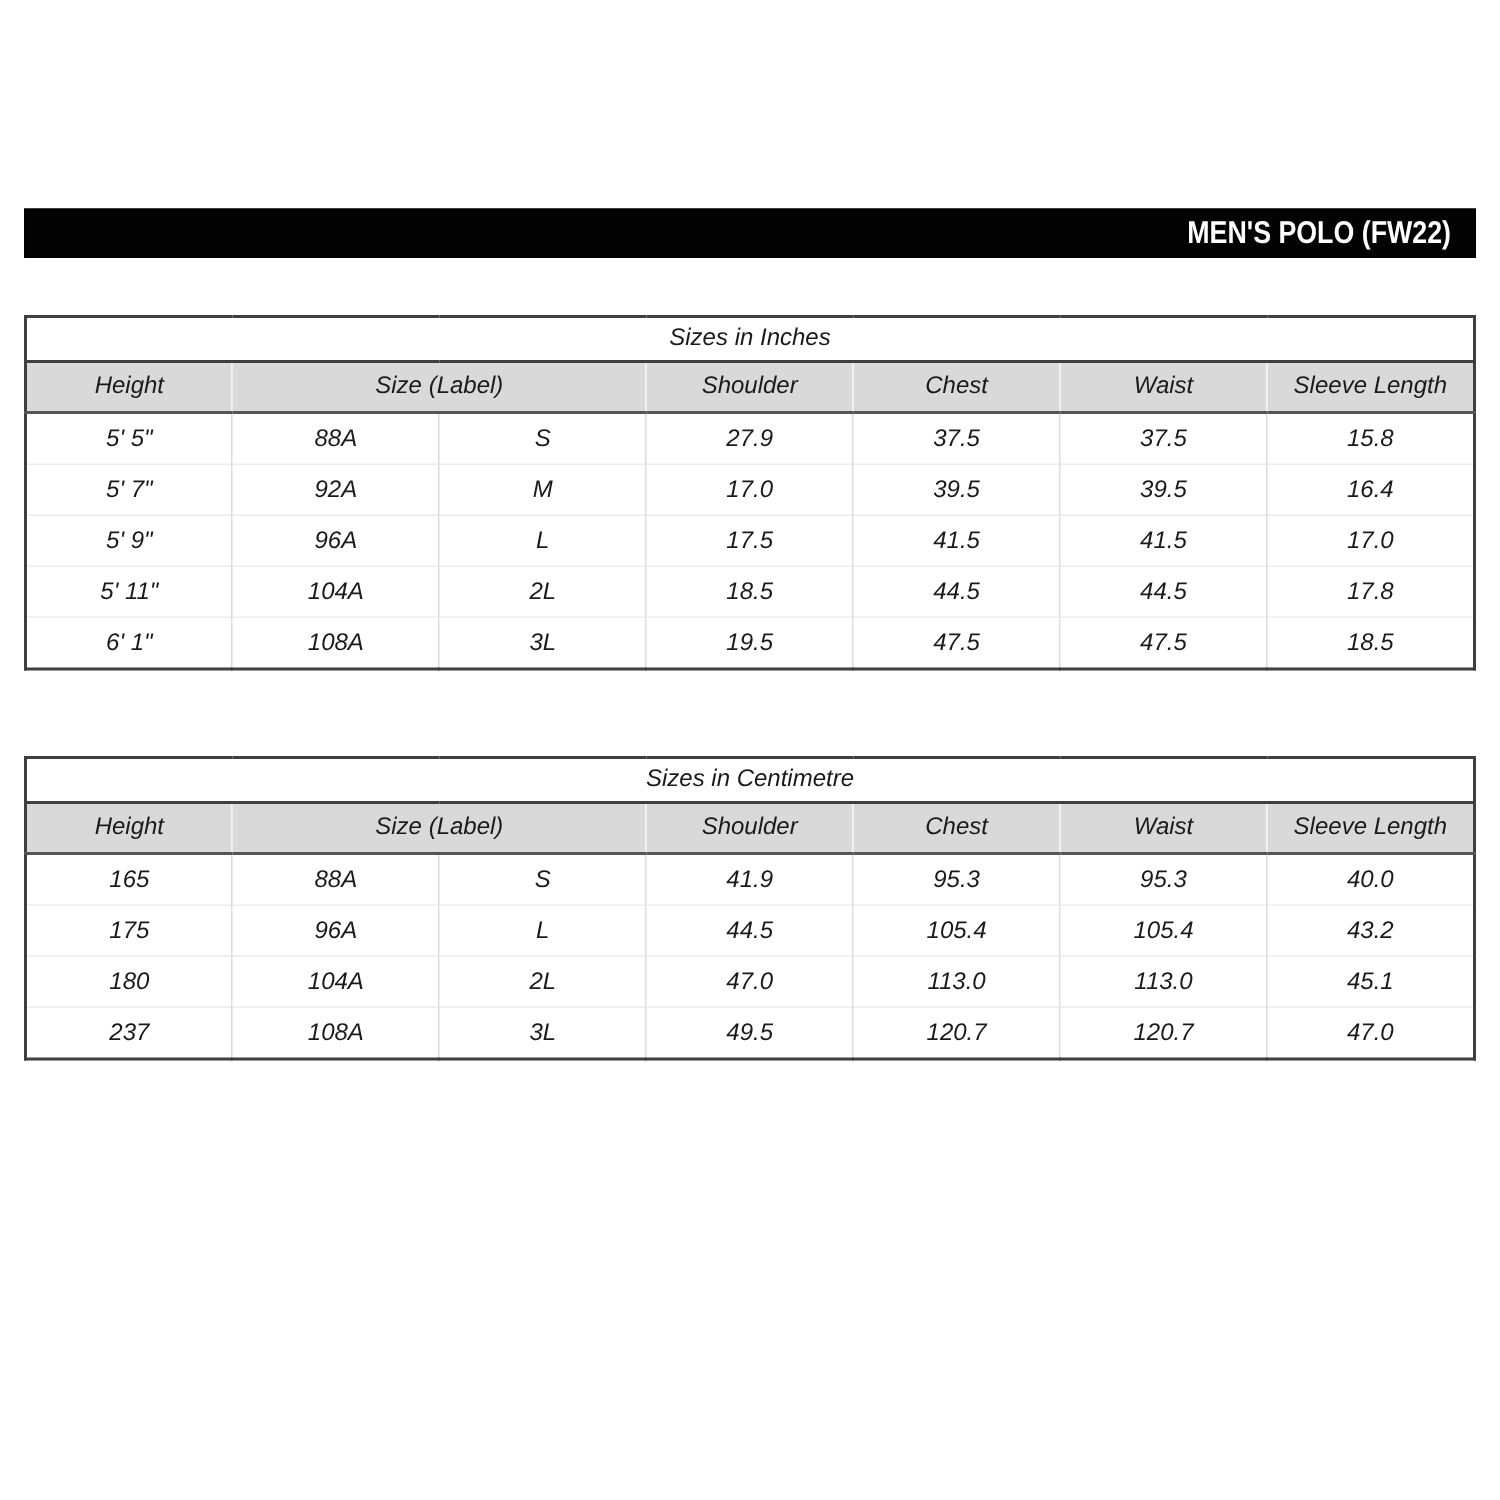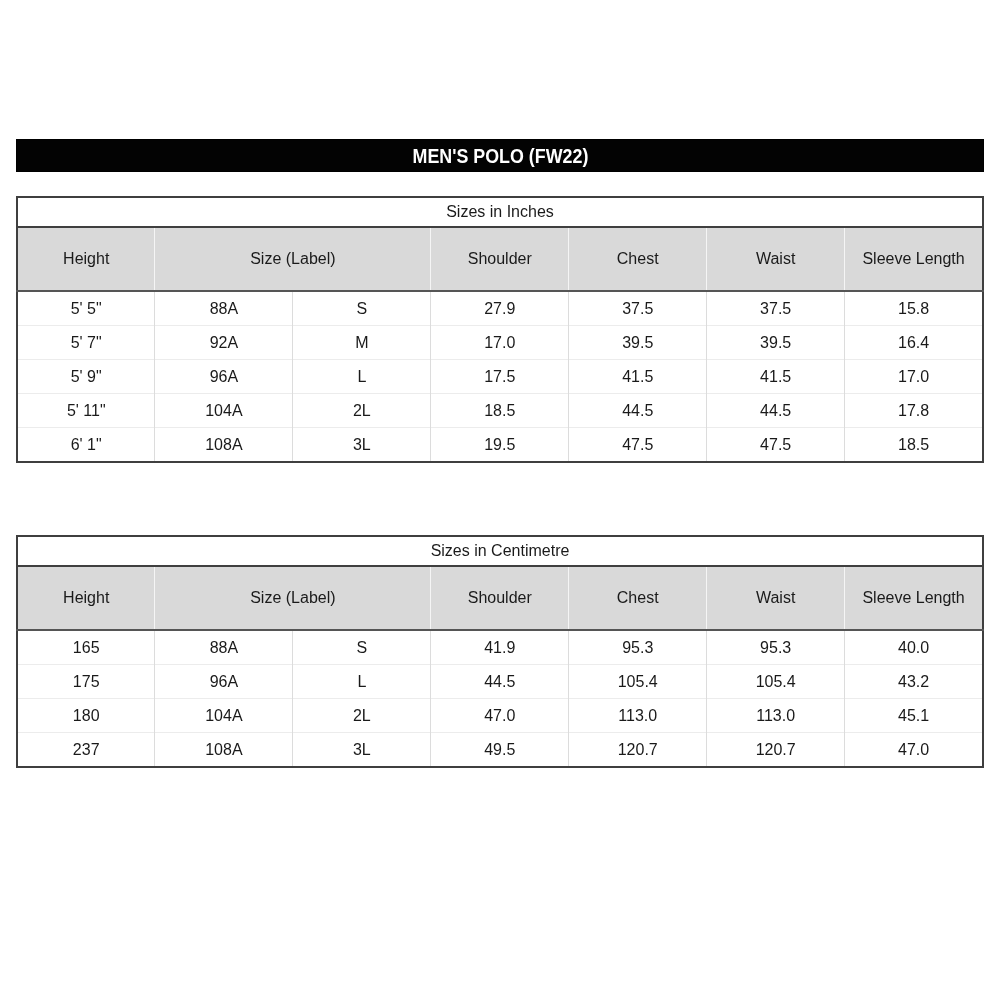--- a/index.html
+++ b/index.html
@@ -19,54 +19,54 @@
   }
   
   .banner {
     margin-top: 139px;
     height: 33px;
     background: #030303;
     border: 1px solid #000000;
     box-sizing: border-box;
     display: flex;
     align-items: center;
-    justify-content: center;
+    justify-content: flex-end;
   }
   .banner .banner-text {
     color: #ffffff;
     font-weight: bold;
     font-size: 21px;
     transform: scaleX(0.85);
     white-space: nowrap;
   }
   
   table.size-table {
     width: 100%;
     border-collapse: collapse;
     table-layout: fixed;
     border: 2px solid #3f3f3f;
   }
-  table.size-table.inches { margin-top: 24px; }
-  table.size-table.cm     { margin-top: 72px; }
+  table.size-table.inches { margin-top: 38px; font-style: italic; }
+  table.size-table.cm     { margin-top: 57px; font-style: italic; }
 
   td.title-cell {
     background: #ffffff;
     text-align: center;
     font-size: 16px;
     height: 28px;
     border-bottom: 2px solid #3f3f3f;
     padding: 0;
   }
   th.col-header {
     background: #d9d9d9;
     font-weight: normal;
     font-size: 16px;
     text-align: center;
     height: 32px;
-    padding: 15px;
+    padding: 0;
     border-left: 1px solid #f5f5f5;
     border-bottom: 2px solid #555555;
   }
   th.col-header:first-child { border-left: none; }
 
   td.data-cell {
     text-align: center;
     font-size: 16px;
     height: 33px;
     padding: 0;

